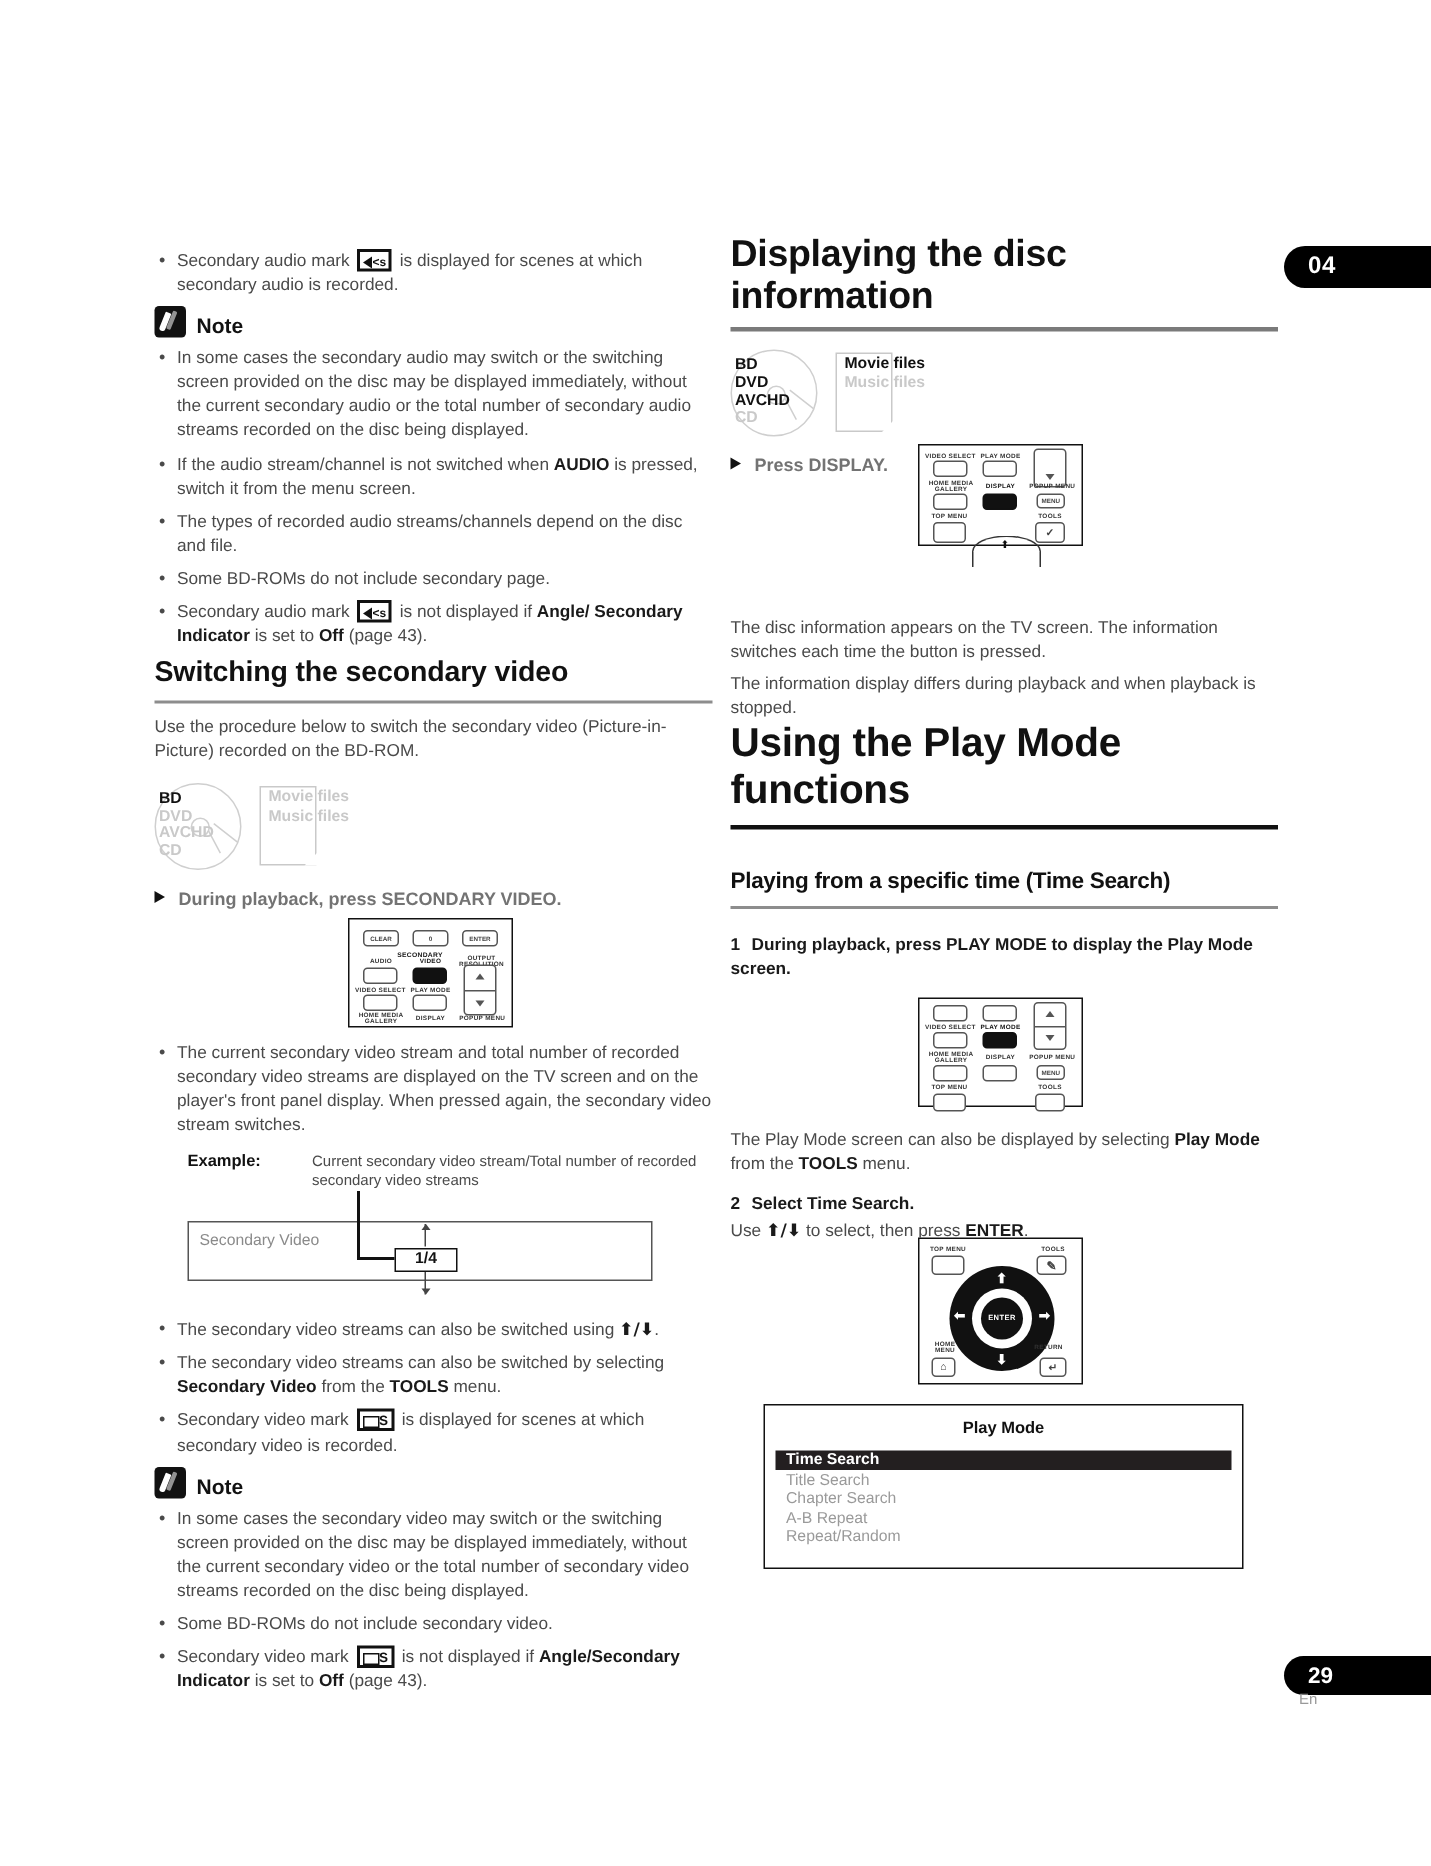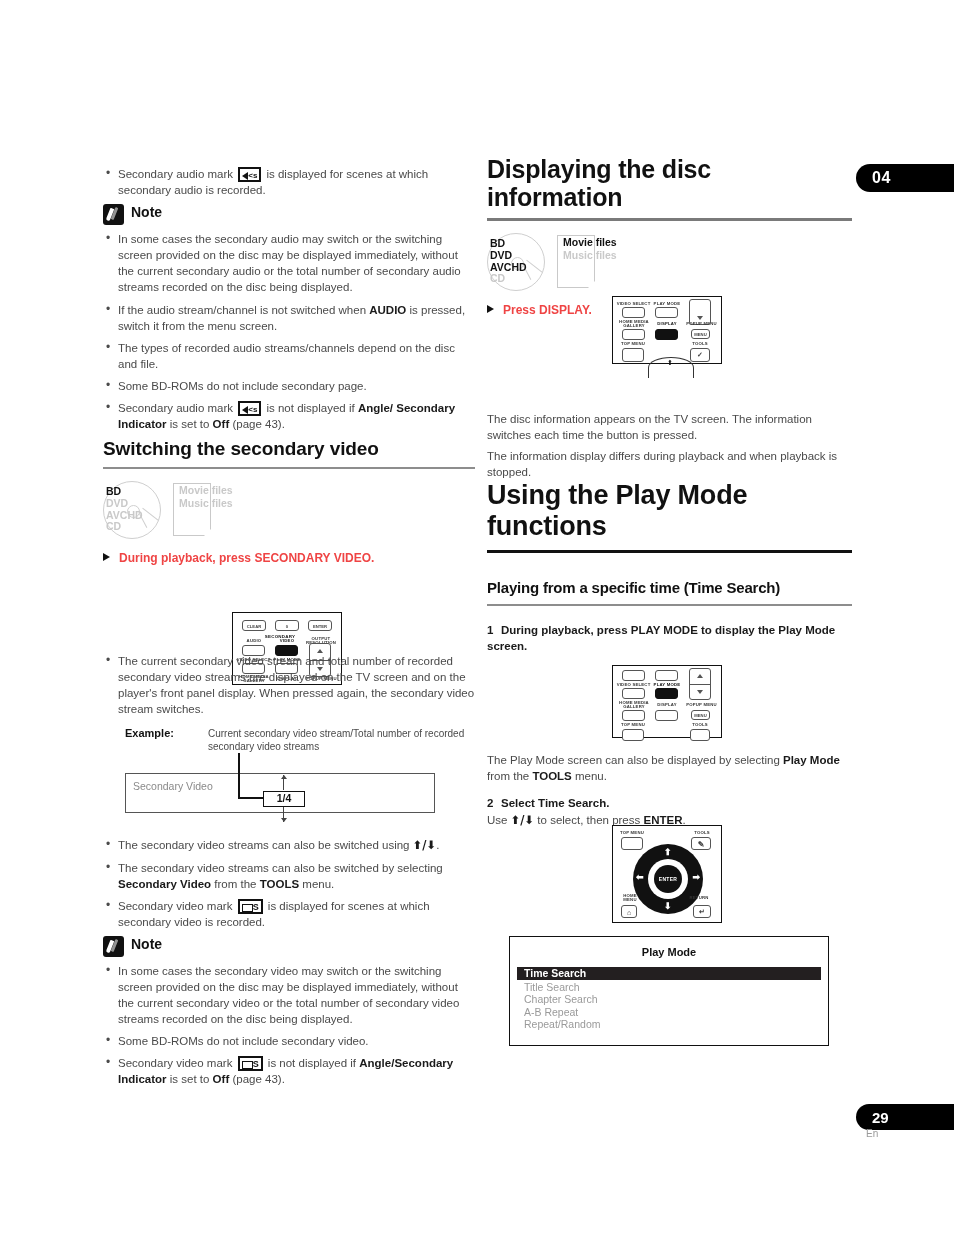--- a/index.html
+++ b/index.html
@@ -57,31 +57,31 @@
   }
   ul.bul li:before{
     content:"\2022";position:absolute;left:3px;top:-1px;font-size:12px;color:#4a4a4a;
   }
 
   .step{font-size:11.5px;line-height:1.4;margin:10px 0 0 0;color:#1a1a1a;font-weight:bold;}
   .step .num{display:inline-block;width:14px;}
   .substep{font-size:11.5px;line-height:1.4;margin:1px 0 0 0;color:#4a4a4a;}
 
   .arrow-step{
-    font-size:12px;font-weight:bold;color:#ef4444;margin:10px 0 0 0;
+    font-size:12px;font-weight:bold;color:#737373;margin:10px 0 0 0;
     display:flex;align-items:baseline;gap:9px;text-align:right;
   }
   .arrow-step .tri{
     width:0;height:0;border-left:7px solid #111;
     border-top:4.5px solid transparent;border-bottom:4.5px solid transparent;
     display:inline-block;position:relative;top:-1px;
   }
 
   
-  .note-head{display:flex;align-items:flex-start;gap:7px;margin-top:2px;}
+  .note-head{display:flex;align-items:flex-end;gap:7px;margin-top:2px;}
   .note-ico{
     width:21px;height:21px;background:#111;border-radius:3px;position:relative;
     display:inline-block;
   }
   .note-ico:after{
     content:"";position:absolute;left:5px;top:4px;width:4px;height:13px;
     background:#fff;transform:rotate(22deg);
     border-radius:1px 1px 3px 3px;
   }
   .note-ico:before{
@@ -264,20 +264,21 @@
         <b>Angle/ Secondary Indicator</b>
         <span>is set to</span>
         <b>Off</b>
         <span>(page 43).</span>
       </li>
     </ul>
 
     <h2 class="sec">Switching the secondary video</h2>
     <div class="rule-grey"></div>
 
+    <p class="body">Use the procedure below to switch the secondary video (Picture-in-Picture) recorded on the BD-ROM.</p>
 
     <div class="media-row">
       <div class="disc">
         <span class="sl1"></span>
           <span class="sl2"></span>
         <span class="hole"></span>
       </div>
       <div class="disc-labels">
         <div class="on">BD</div>
         <div>DVD</div>

